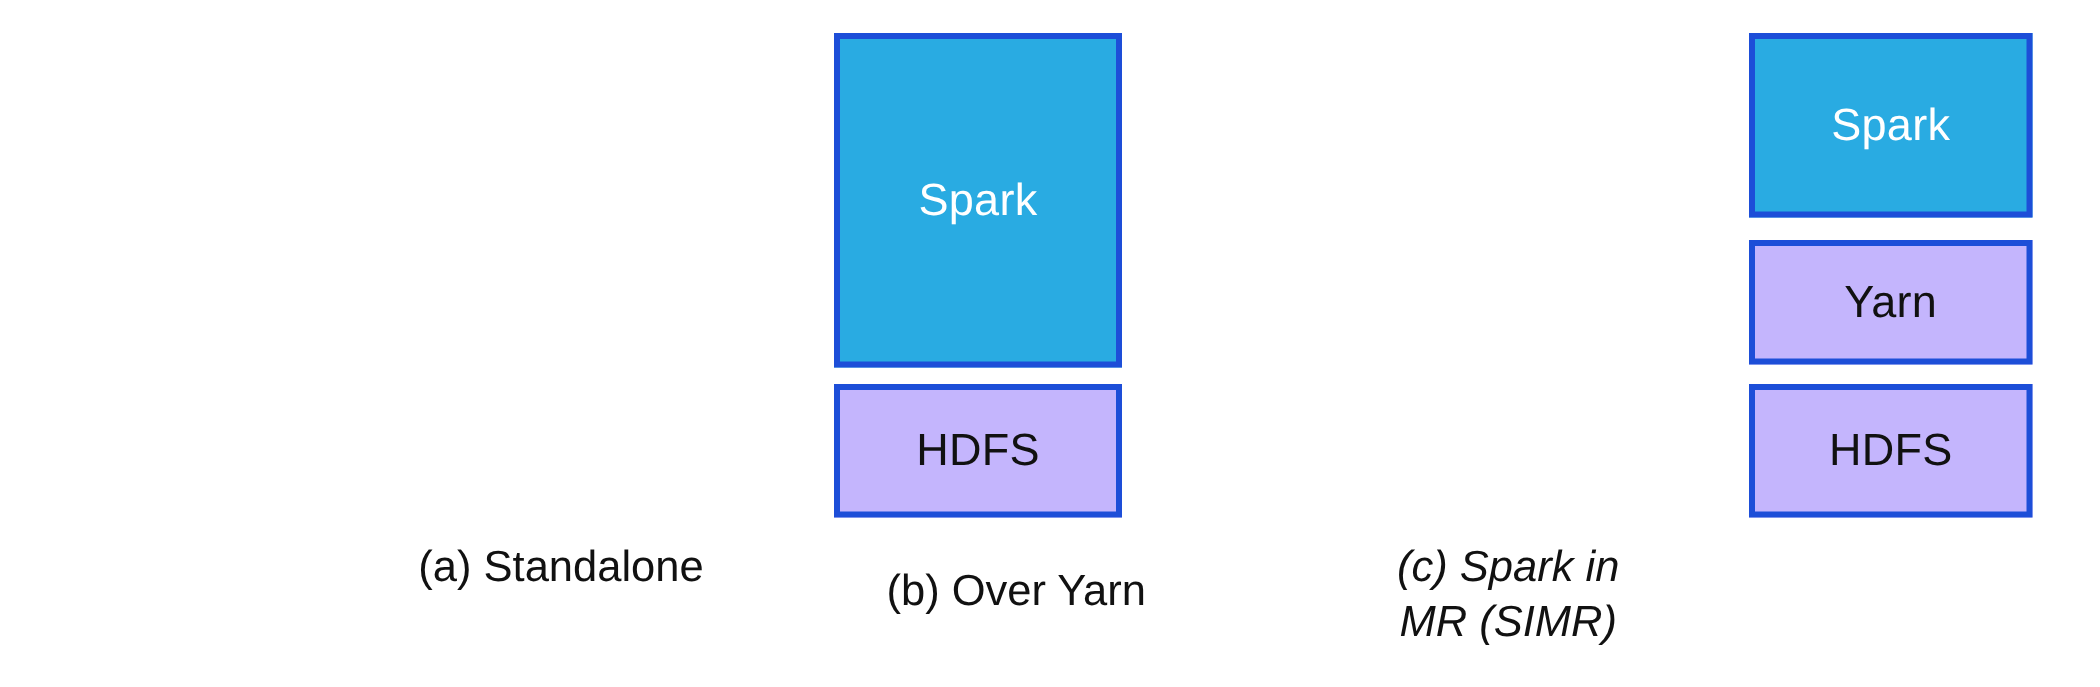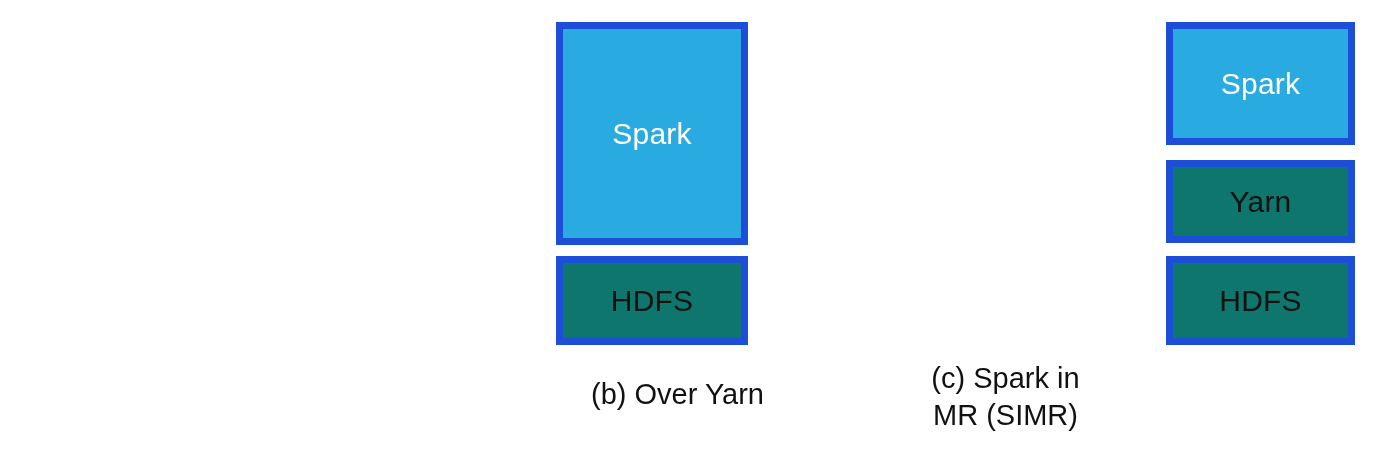--- a/index.html
+++ b/index.html
@@ -26,34 +26,34 @@
 
   .column {
     position: absolute;
     top: 0;
     height: 458px;
   }
 
   .box {
     position: absolute;
     box-sizing: border-box;
-    border: 7px solid #1d4ed8;
+    border: 4px solid #1d4ed8;
     display: flex;
     align-items: center;
     justify-content: center;
     text-align: center;
   }
 
   .box-spark {
     background: #29ABE2;
     color: #ffffff;
   }
 
   .box-tan {
-    background: #0f766e;
+    background: #c4b5fd;
     color: #111111;
   }
 
   .box-label {
     font-size: 30px;
     font-weight: 400;
     letter-spacing: 0.2px;
     line-height: 1;
     white-space: nowrap;
   }
@@ -75,35 +75,36 @@
 
   
   #col-b { left: 583px; width: 189px; }
   #col-b .spark-b { left: 583px; top: 22px;  width: 189px; height: 123px; }
   #col-b .yarn-b  { left: 583px; top: 160px; width: 189px; height: 83px; }
   #col-b .hdfs-b  { left: 583px; top: 256px; width: 189px; height: 89px; }
   #cap-b { left: 553px; top: 376px; width: 249px; }
 
   
   #col-c { left: 881px; width: 249px; }
-  #cap-c { left: 880px; top: 360px; width: 251px; }
+  #cap-c { left: 880px; top: 360px; width: 251px; font-style: italic; }
 </style>
 </head>
 <body>
 
 <div id="diagram">
 
   <div class="column" id="col-a">
     <div class="box box-spark spark-a">
       <span class="box-label">Spark</span>
     </div>
     <div class="box box-tan hdfs-a">
       <span class="box-label">HDFS</span>
     </div>
   </div>
+  <div class="caption" id="cap-a">(a) Standalone</div>
 
   <div class="column" id="col-b">
     <div class="box box-spark spark-b">
       <span class="box-label">Spark</span>
     </div>
     <div class="box box-tan yarn-b">
       <span class="box-label">Yarn</span>
     </div>
     <div class="box box-tan hdfs-b">
       <span class="box-label">HDFS</span>

